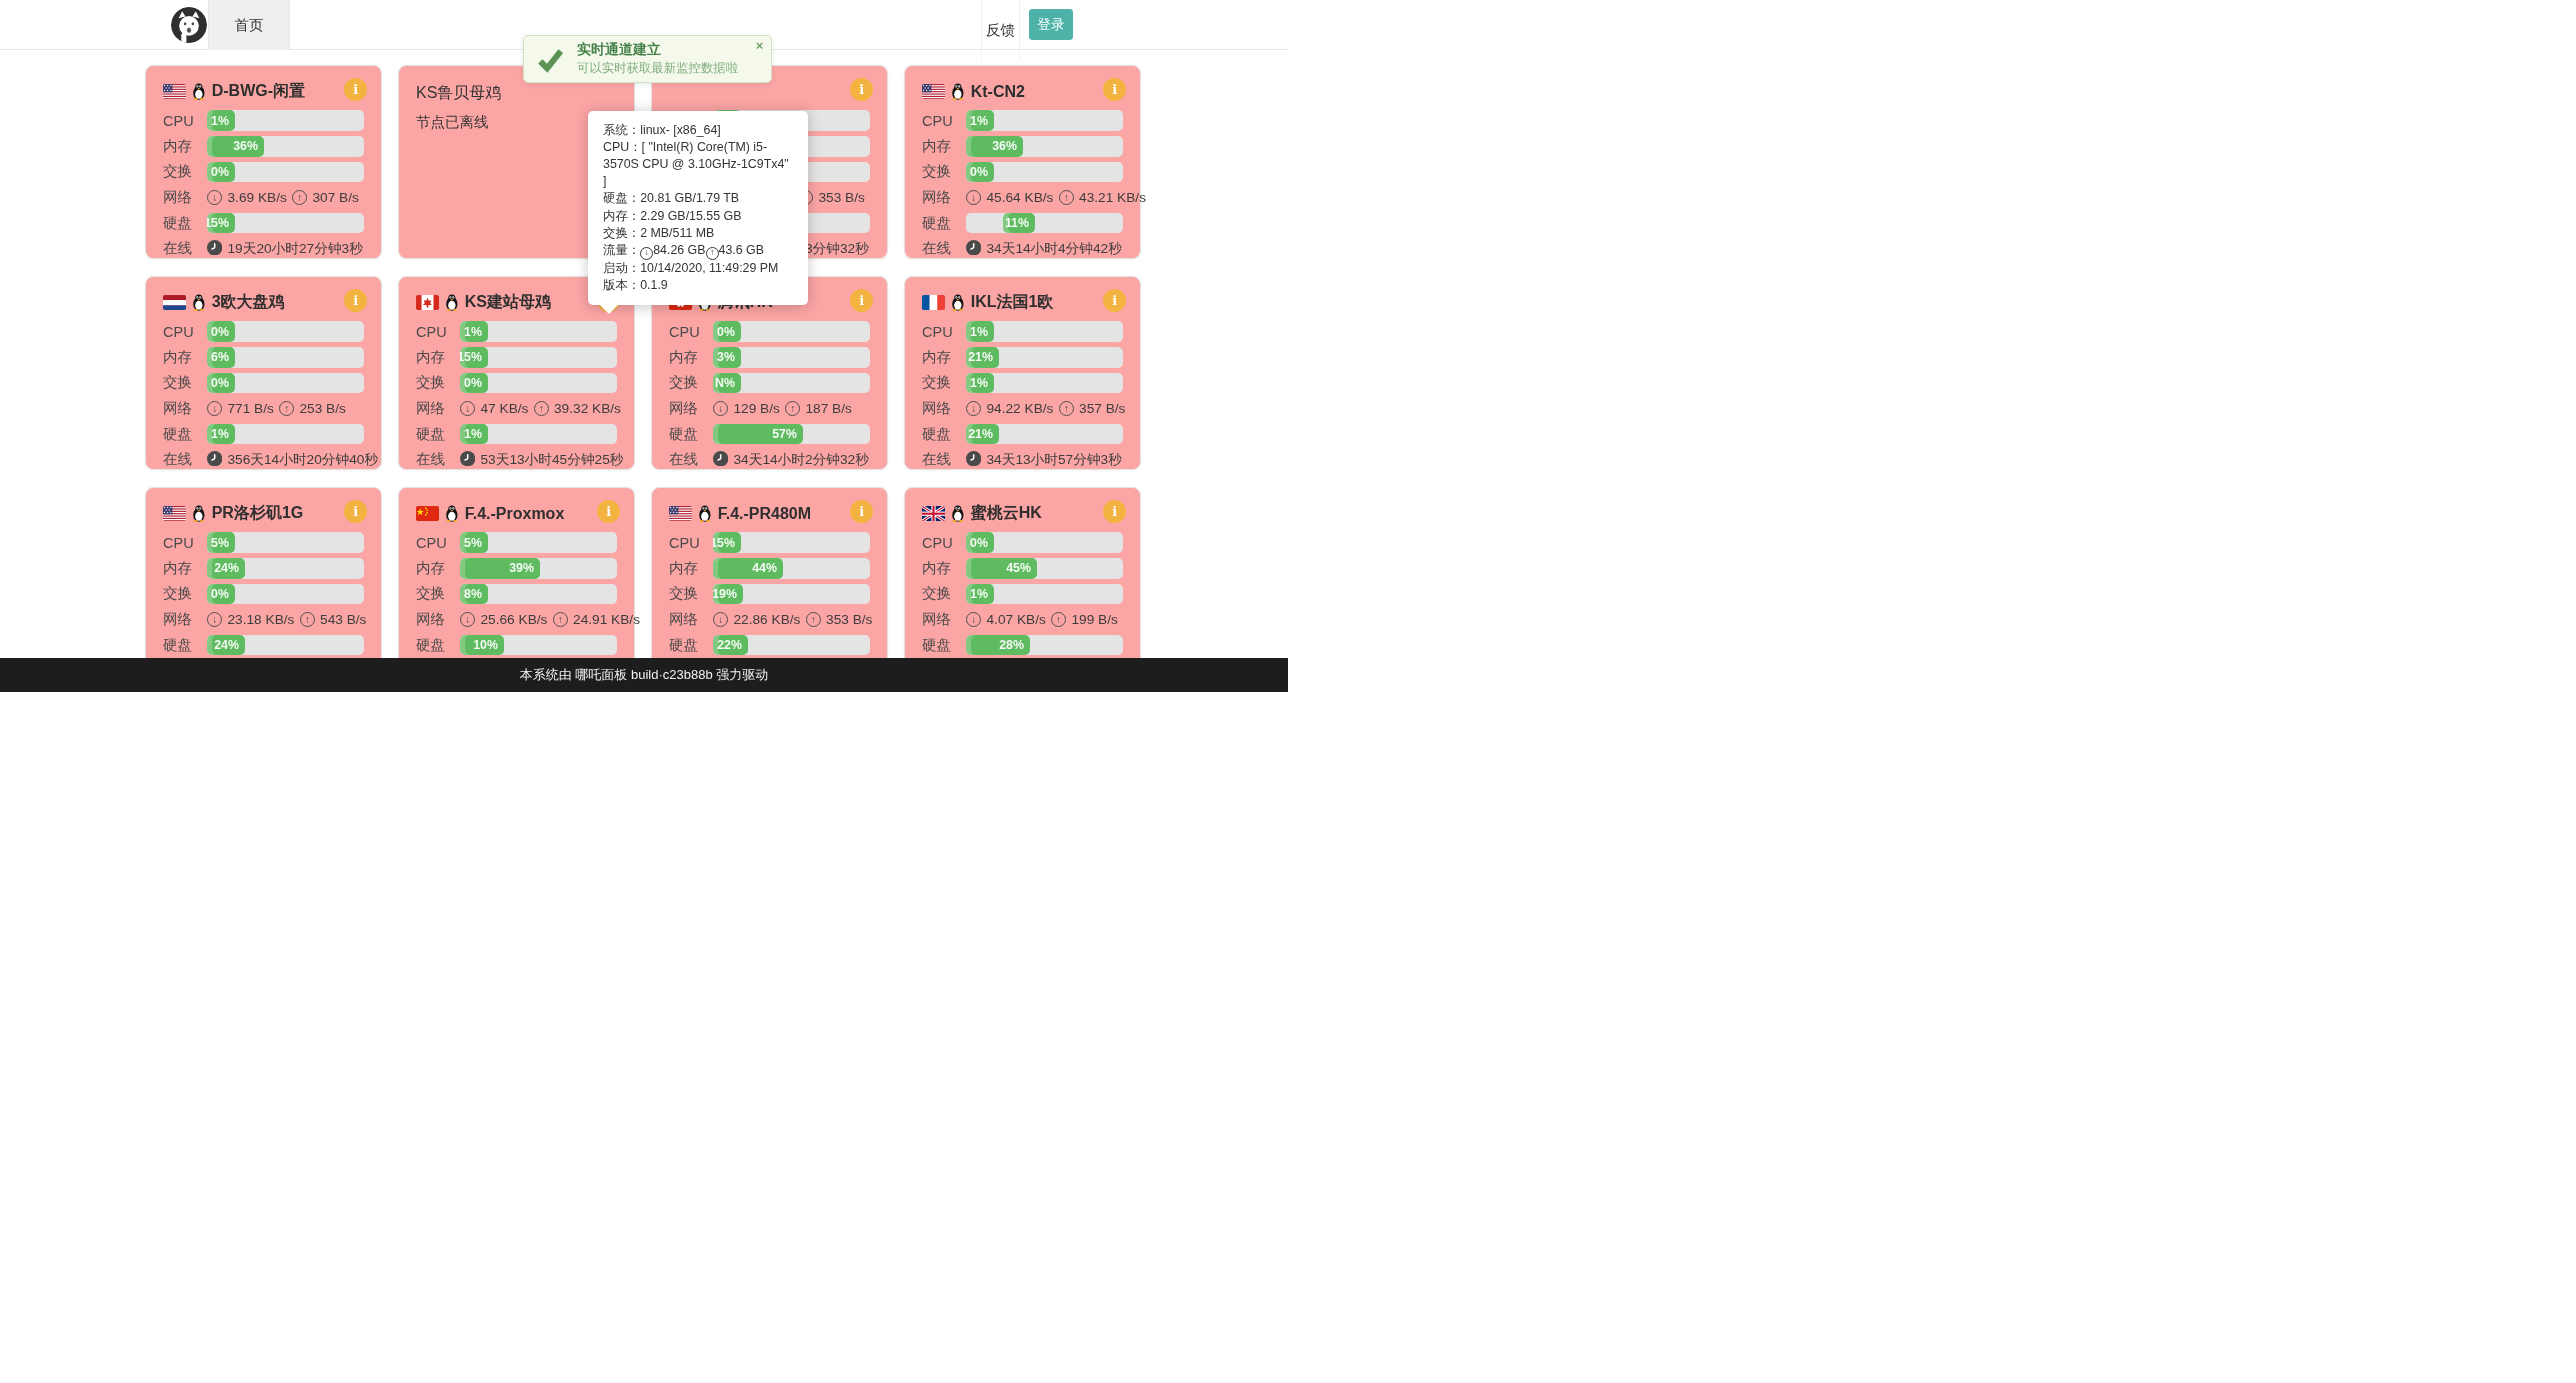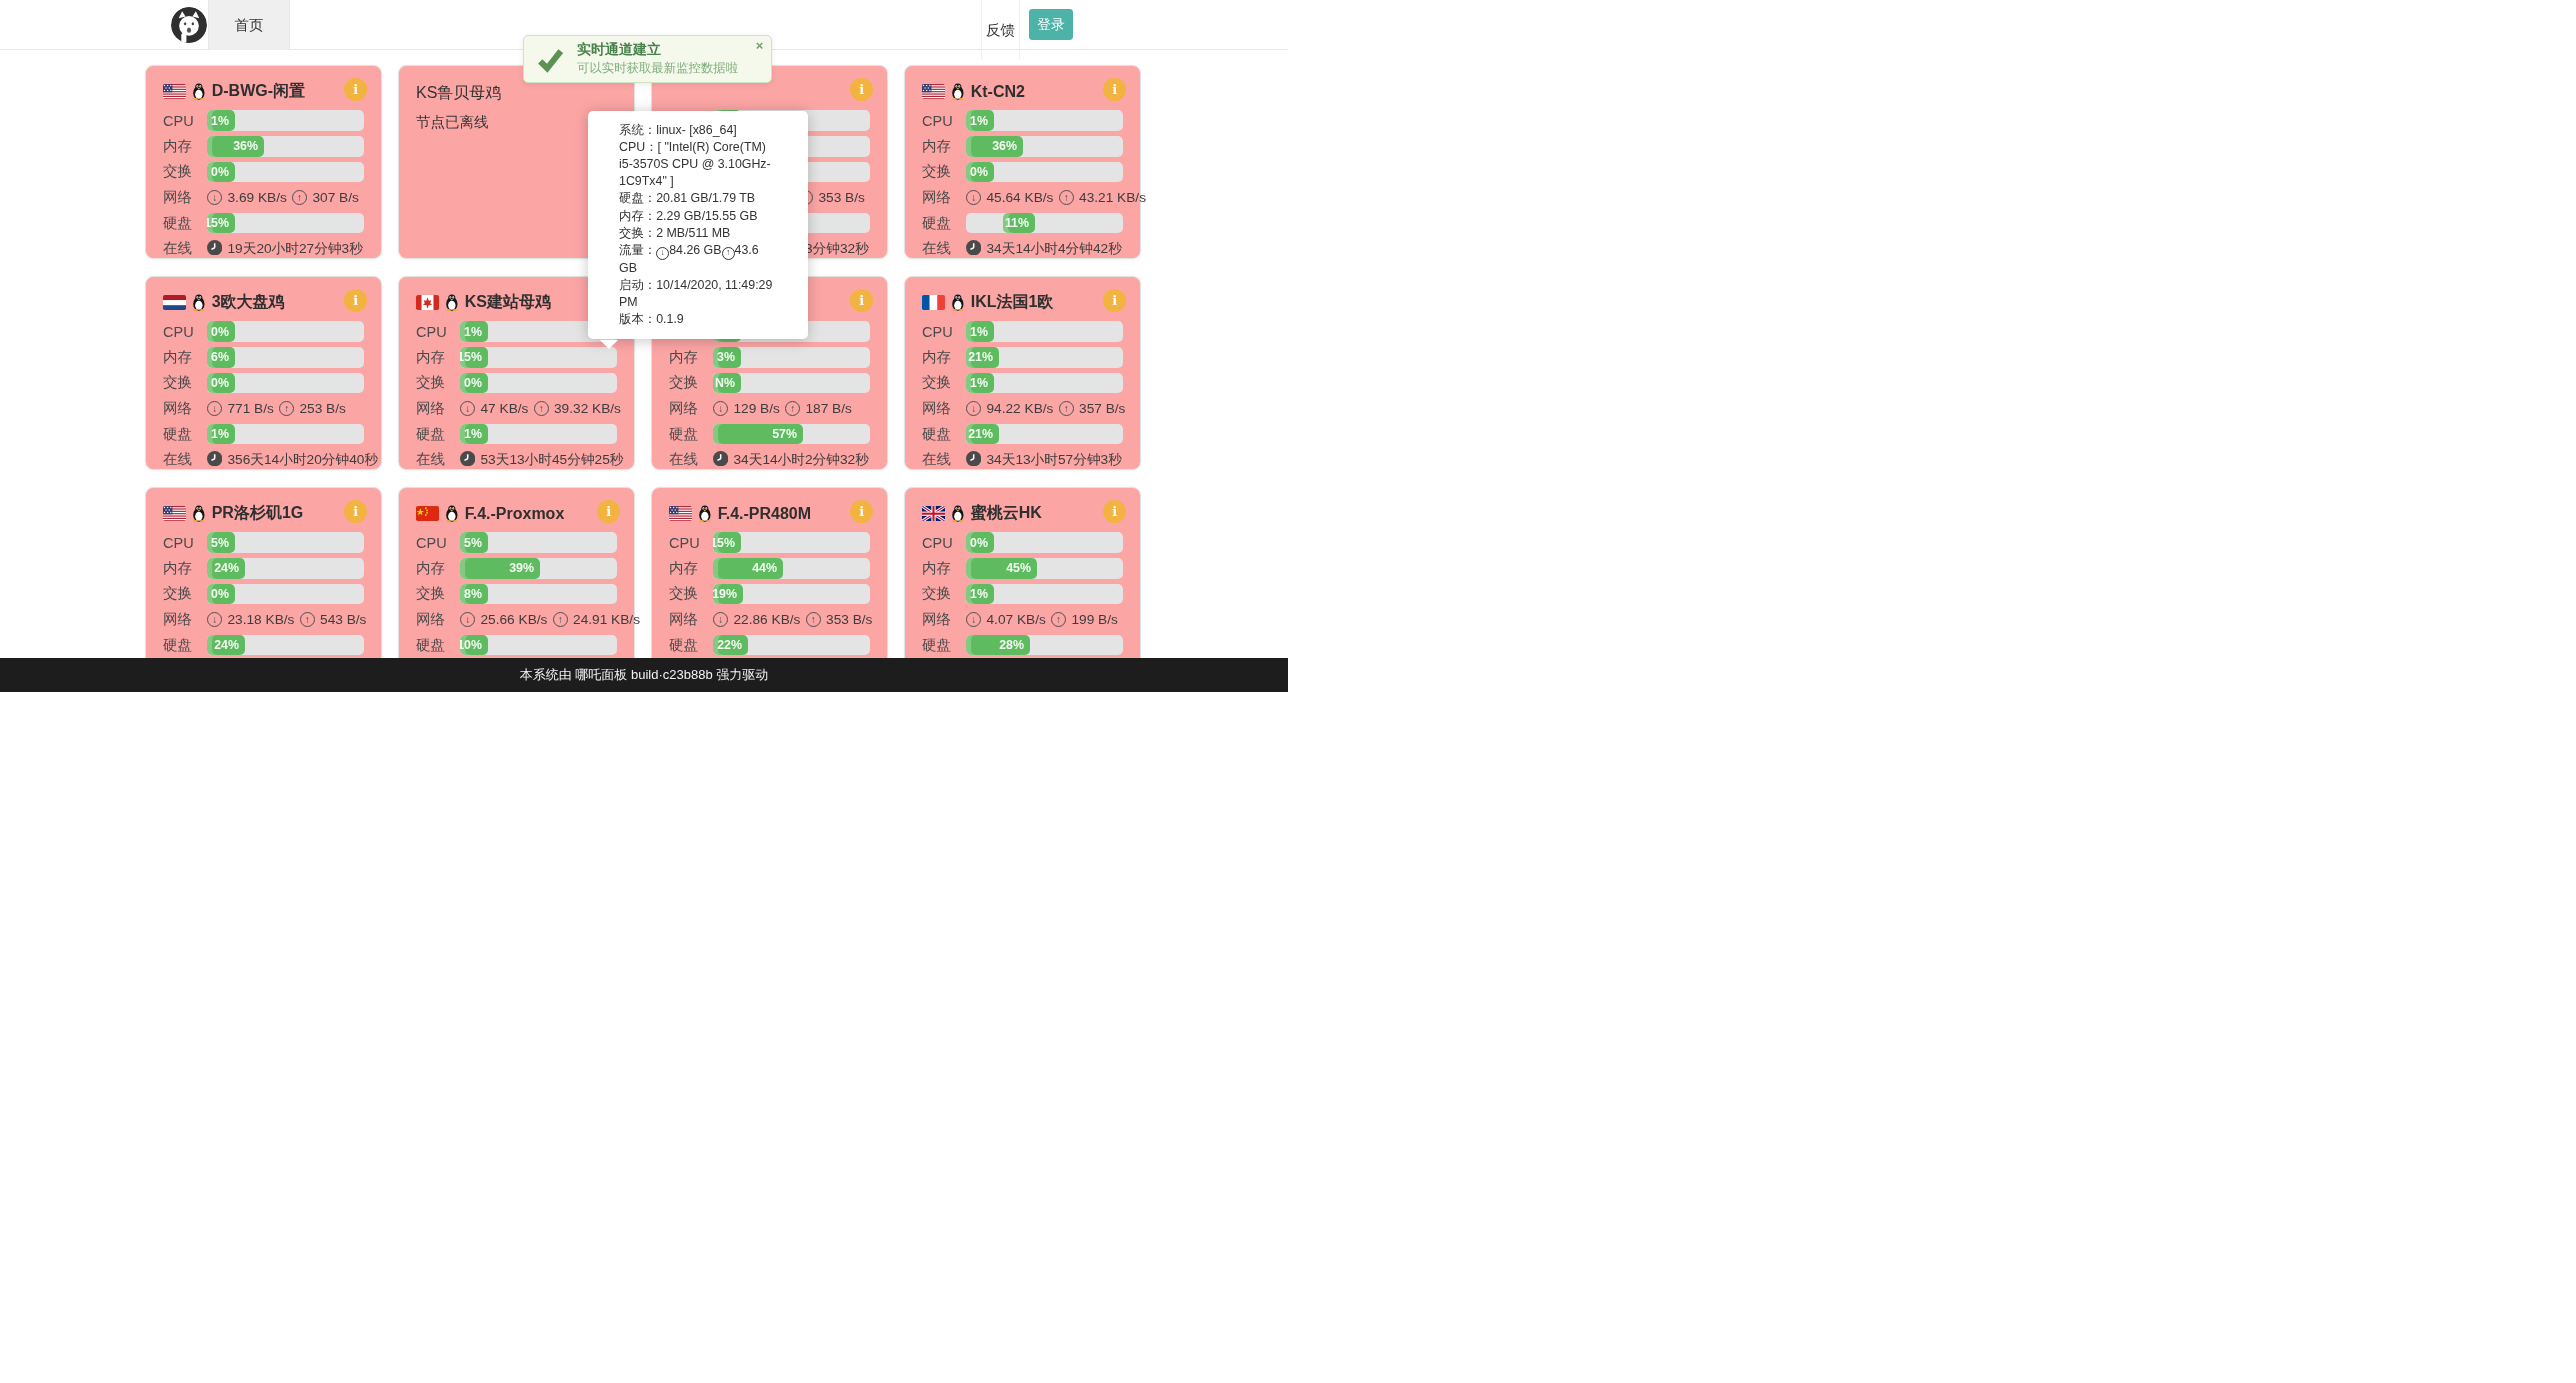--- a/index.html
+++ b/index.html
@@ -49,21 +49,21 @@
   .toast { position:absolute; left:523px; top:35px; width:249px; height:48px; background:#f4f9ec;
     border:0.9px solid #cfe3c0; border-radius:5.1px; z-index:60; display:flex; align-items:center;
     padding:5.1px 10.2px 5.1px 12px; box-shadow:0 1.7px 6.8px rgba(0,0,0,0.08); }
   .toast-check { width:29px; height:29px; margin-right:12px; flex:0 0 auto; }
   .toast-title { font-size:14px; font-weight:bold; color:#47824a; margin-bottom:1.7px; }
   .toast-sub { font-size:12.4px; color:#7fae7c; }
   .toast-close { position:absolute; top:3.4px; right:7.7px; font-size:13px; font-weight:bold;
     color:#74a06b; cursor:pointer; line-height:1; }
   
   .tooltip { position:absolute; left:588px; top:111px; width:220px; background:#fff; border-radius:5.1px;
-    box-shadow:0 1.7px 13.7px rgba(0,0,0,0.22); z-index:50; padding:11px 31px; }
+    box-shadow:0 1.7px 13.7px rgba(0,0,0,0.22); z-index:50; padding:11px 15px; }
   .tooltip:after { content:""; position:absolute; left:12px; bottom:-9.4px; border:9.4px solid transparent;
     border-top-color:#fff; border-bottom:none; }
   .t-line { font-size:12.4px; color:#333; line-height:1.38; }
   .t-line .circ-s { width:13px; height:13px; border-width:1.2px; font-size:8.5px; vertical-align:-1.7px;
     display:inline-flex; align-items:center; justify-content:center; border-radius:50%;
     border-style:solid; border-color:#333; color:#333; font-weight:bold; }
   
   .footer { position:absolute; left:0; top:658px; width:1288px; height:34px; background:#1d1d1d;
     color:#f2f2f2; font-size:13px; display:flex; align-items:center; justify-content:center; z-index:30; }
 </style>
@@ -769,21 +769,21 @@
         <div class="txt-row">
           <span class="circ">↓</span>
           <span>25.66 KB/s</span>
           <span class="circ">↑</span>
           <span>24.91 KB/s</span>
         </div>
       </div>
       <div class="stat-row">
         <span class="stat-label">硬盘</span>
         <div class="bar">
-          <div class="fill" style="width: 28px;">
+          <div class="fill" style="width: 44px;">
             <span>10%</span>
           </div>
         </div>
       </div>
     </div>
     <div class="card">
       <div class="title-row">
         <span class="flag"><svg viewBox="0 0 27 18" width="23" height="15.4">
             <rect width="27" height="18" fill="#fff"></rect>
             <rect y="0.00" width="27" height="1.39" fill="#B22234"></rect>

